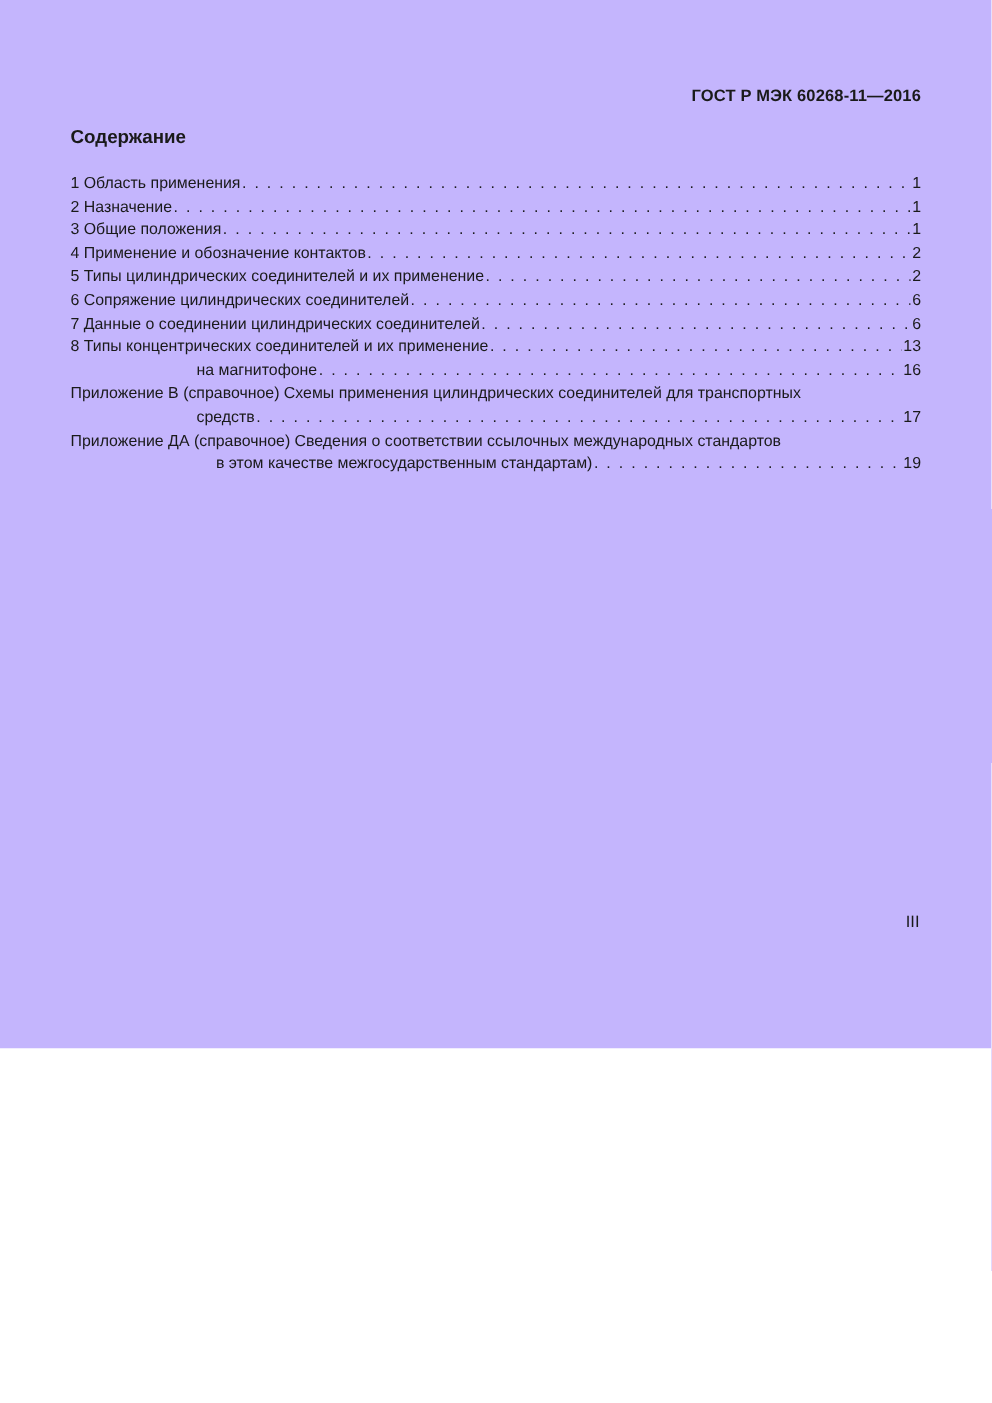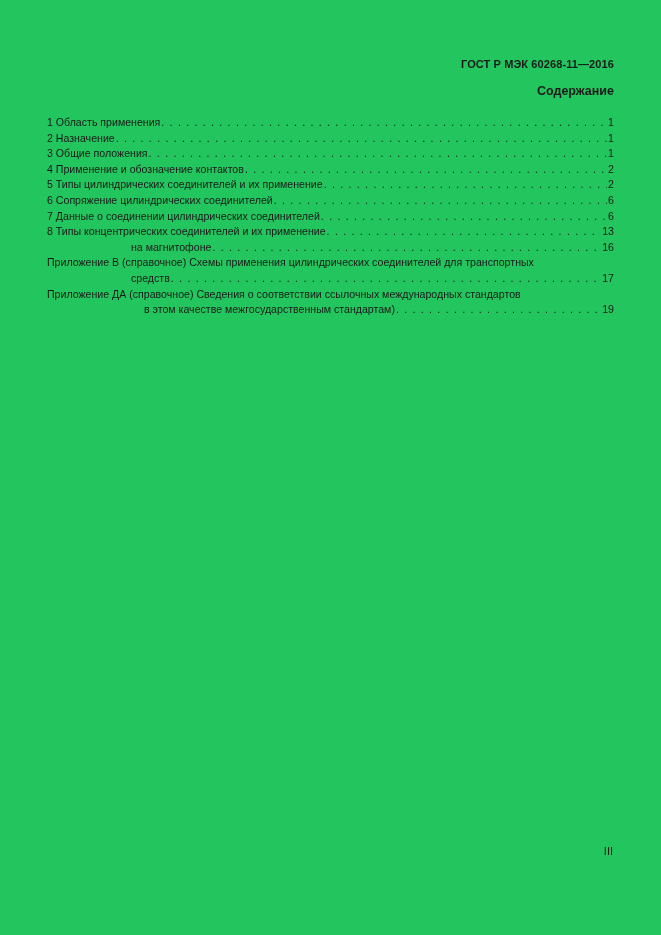--- a/index.html
+++ b/index.html
@@ -3,38 +3,38 @@
 <meta charset="utf-8">
 <style>
   html, body {
     margin: 0;
     padding: 0;
     background: #ffffff;
   }
   .page {
     position: relative;
     width: 661px;
-    height: 935px;
+    height: 699px;
     margin: 0 auto;
-    background: #22c55e;
+    background: #c4b5fd;
     box-sizing: border-box;
     padding: 58px 47px 0 47px;
     font-family: "Liberation Sans", "DejaVu Sans", sans-serif;
     color: #1a1a1a;
     overflow: hidden;
   }
   .header {
     text-align: right;
     font-size: 11px;
     font-weight: bold;
     letter-spacing: 0.1px;
     margin-bottom: 14px;
   }
   .doc-title {
-    text-align: right;
+    text-align: left;
     font-size: 12.5px;
     font-weight: bold;
     margin: 0 0 17px 0;
   }
   .toc {
     font-size: 10.6px;
   }
   .toc-entry {
     margin: 0;
   }

